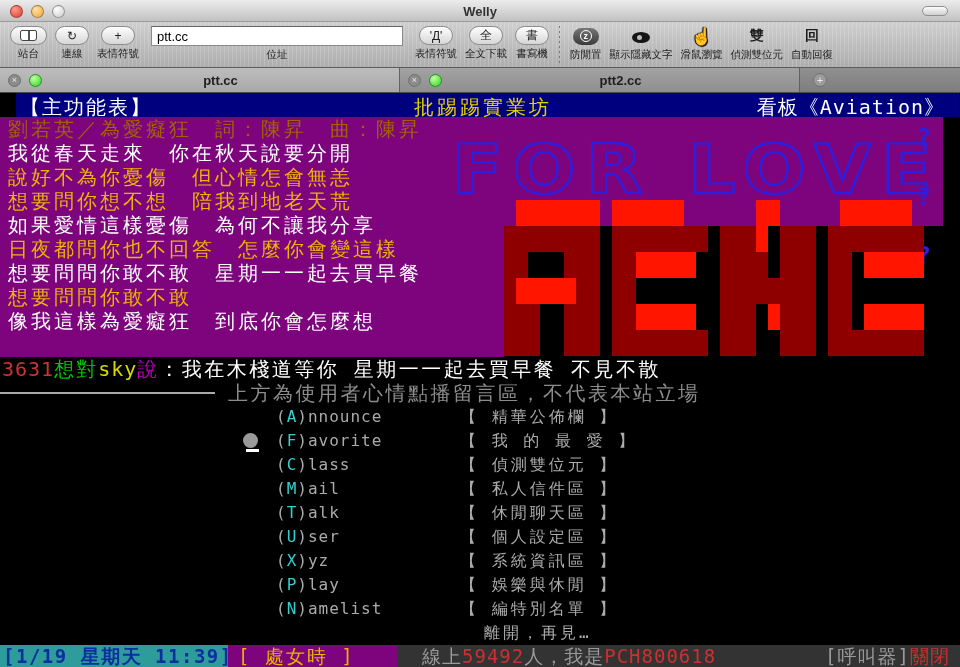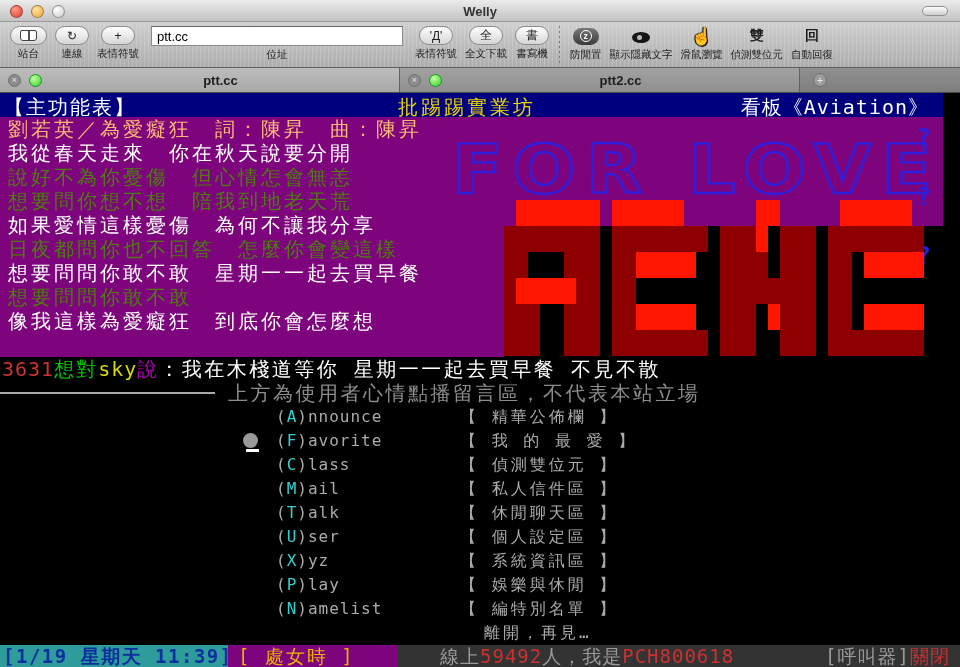--- a/index.html
+++ b/index.html
@@ -67,31 +67,31 @@
   .tab-add { width:40px; display:flex; align-items:center; justify-content:center; }
   .tab-add span { width:14px; height:14px; border-radius:50%; background:#9b9b9b;
     border:1px solid #707070; color:#e9e9e9; font-size:11px; line-height:12px; text-align:center; }
 
   
   .term { position:absolute; top:93px; left:0; width:960px; height:574px; background:#000;
     font-family:"DejaVu Sans Mono","Liberation Mono",monospace; }
   .purple-left { position:absolute; left:0; top:24px; width:504px; height:240px; background:#7d047d; }
   .purple-right { position:absolute; left:504px; top:24px; width:439px; height:109px; background:#7d047d; }
 
-  .term-hdr { position:absolute; top:0; left:0; width:943px; height:24px; background:#00007f; }
+  .term-hdr { position:absolute; top:0; left:16px; width:943px; height:24px; background:#00007f; }
   .term-hdr .h-left { position:absolute; left:4px; top:1px; color:#fff; font-size:20px; letter-spacing:2px; }
   .term-hdr .h-center { position:absolute; left:398px; top:1px; color:#e8d400; font-size:20px; letter-spacing:3px; }
   .term-hdr .h-right { position:absolute; right:14px; top:1px; color:#fff; font-size:20px; letter-spacing:1px; }
 
   .lyrics { position:absolute; top:24px; left:0; width:520px; }
   .lyric-row { height:24px; line-height:24px; padding-left:8px; font-size:20px;
     letter-spacing:3px; white-space:nowrap; position:relative; z-index:3; }
-  [data-color="yellow"] { color:#fdba74; }
+  [data-color="yellow"] { color:#a16207; }
   [data-color="white"]  { color:#ffffff; }
-  [data-color="cyan"]   { color:#4d7c0f; }
+  [data-color="cyan"]   { color:#eab308; }
 
   .forlove { position:absolute; left:452px; top:26px; width:492px; height:104px; z-index:2;
     font-family:"DejaVu Sans",sans-serif; font-weight:bold; font-size:74px; line-height:100px;
     letter-spacing:10px; color:transparent; -webkit-text-stroke:2.5px #2d1fe0;
     transform:scaleY(0.92); white-space:nowrap; overflow:hidden; }
   .qmarks { position:absolute; left:916px; top:30px; z-index:2; display:flex;
     flex-direction:column; gap:30px; color:#2d1fe0; font-size:25px; font-weight:bold; }
 
   .rene { position:absolute; left:504px; top:107px; z-index:2; width:432px; }
   .rene-row { display:flex; height:26px; }
@@ -118,21 +118,21 @@
   .menu-desc.goodbye { left:484px; }
   .cursor-dot { position:absolute; left:243px; top:4px; width:15px; height:15px;
     border-radius:50%; background:#9a9a9a; }
   .cursor-underscore { position:absolute; left:246px; top:20px; width:13px; height:3px; background:#fff; }
 
   .statusbar { position:absolute; top:552px; left:0; width:960px; height:22px; display:flex;
     font-size:19px; line-height:22px; z-index:4; white-space:nowrap; }
   .st-time { width:228px; background:#2f9c9c; color:#0b2f9e; font-weight:bold;
     padding-left:3px; letter-spacing:1.5px; }
   .st-zodiac { width:170px; background:#7d047d; color:#e8b400; padding-left:10px; letter-spacing:2px; }
-  .st-right { flex:1; background:#333333; color:#9a9a9a; display:flex; padding:0 10px 0 42px;
+  .st-right { flex:1; background:#333333; color:#9a9a9a; display:flex; padding:0 10px 0 24px;
     letter-spacing:1px; }
   .st-red { color:#cc3030; }
   .st-spacer { flex:1; }
 </style>
 </head>
 <body>
 
 <div class="window">
 
   <div class="titlebar">

